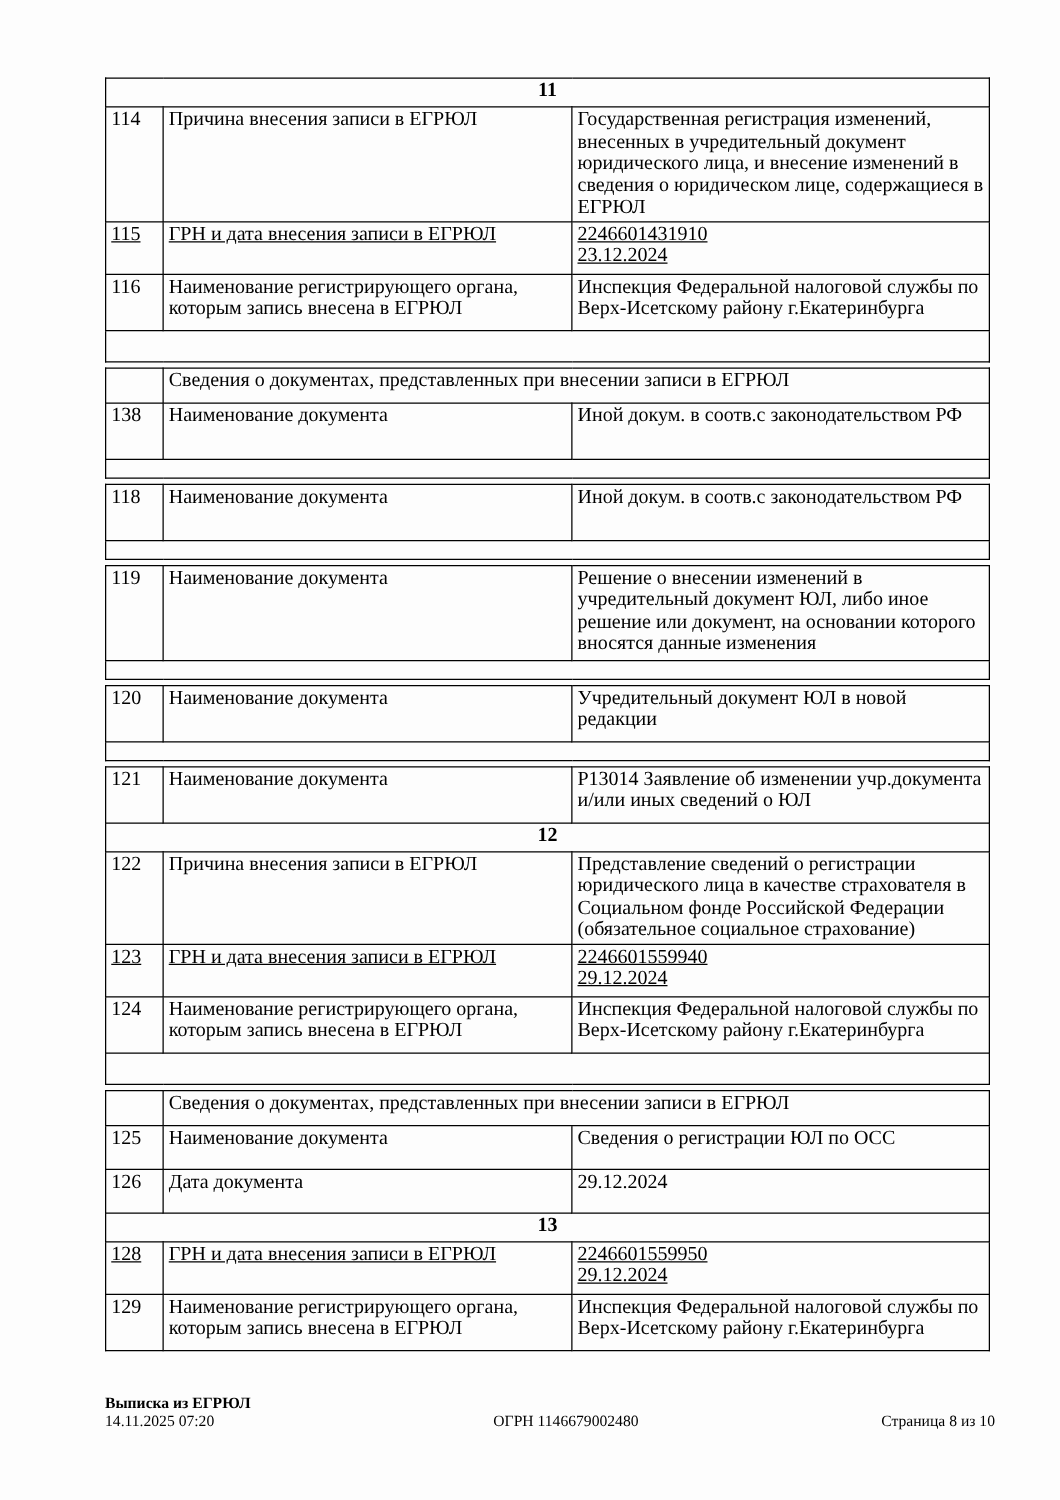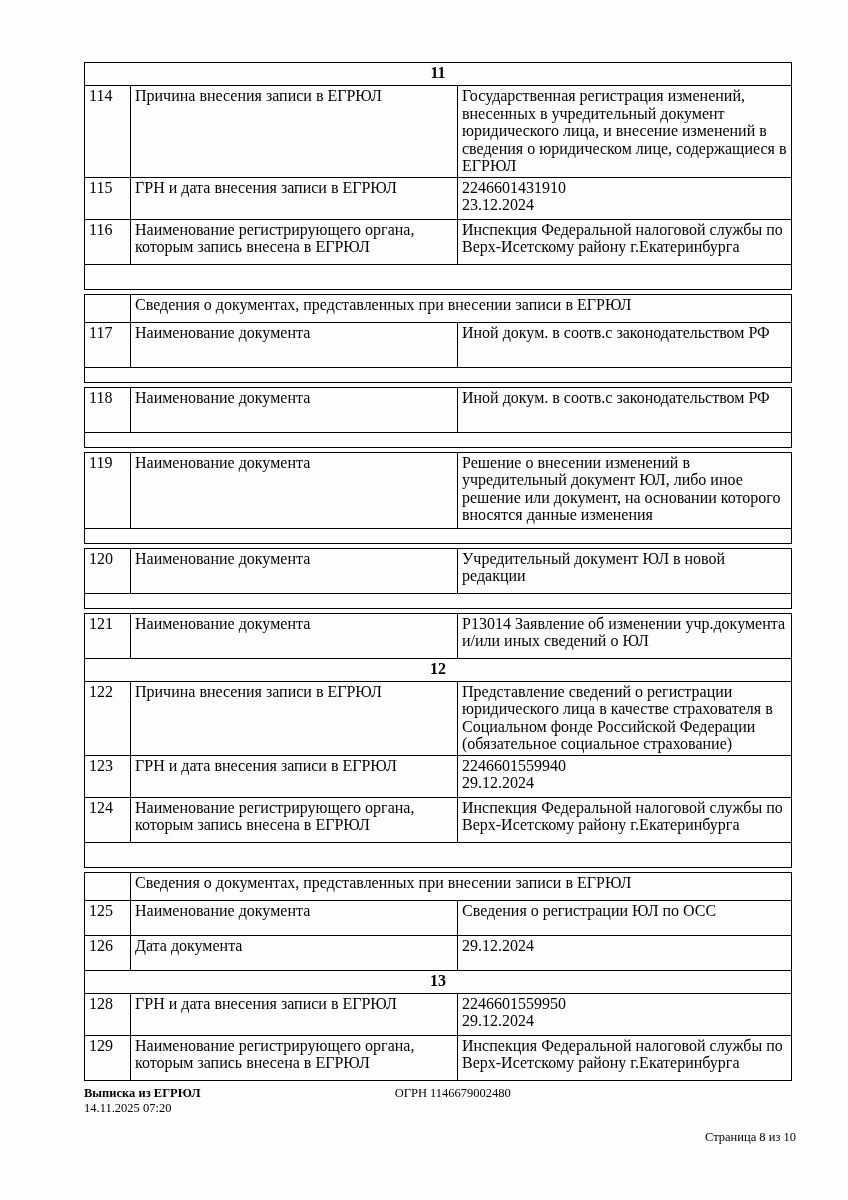--- a/index.html
+++ b/index.html
@@ -40,30 +40,31 @@
   col.c-val { width: 334px; }
   td.num { padding-left: 1px; padding-right: 1px; }
   td.val { white-space: pre-line; }
   td.sec {
     text-align: center;
     font-weight: bold;
     height: 19px;
     padding-top: 2px;
   }
   td.subh { height: 24px; }
-  tr.r-grn td  { height: 38px; }
+  tr.r-grn td  { height: 38px; text-decoration: underline; }
   tr.r-org td  { height: 41px; }
   tr.r-doc td  { height: 41px; }
   tr.r-doc4 td { height: 72px; }
   tr.r-one td  { height: 31px; }
   td.sp-t { height: 21px; padding: 0; }
   td.sp-s { height: 11px; padding: 0; }
   .footer {
     display: flex;
     justify-content: space-between;
+    align-items: flex-end;
     width: 712px;
     margin-top: 5px;
     font-size: 12.5px;
     line-height: 15px;
   }
   .footer .f-left .f-title { font-weight: bold; }
   .footer .f-center { text-align: center; }
   .footer .f-right { text-align: right; margin-top: 44px; }
 </style>
 </head>
@@ -109,21 +110,21 @@
           <col class="c-num">
           <col class="c-lbl">
           <col class="c-val">
         </colgroup>
       <tbody>
           <tr>
         <td class="num"></td>
         <td class="subh" colspan="2">Сведения о документах, представленных при внесении записи в ЕГРЮЛ</td>
       </tr>
       <tr class="r-doc">
-        <td class="num">117</td>
+        <td class="num">138</td>
         <td class="lbl">Наименование документа</td>
         <td class="val">Иной докум. в соотв.с законодательством РФ</td>
       </tr>
       <tr>
             <td class="sp-s" colspan="3"></td>
           </tr>
     </tbody>
       </table>
 
     <table class="block">

